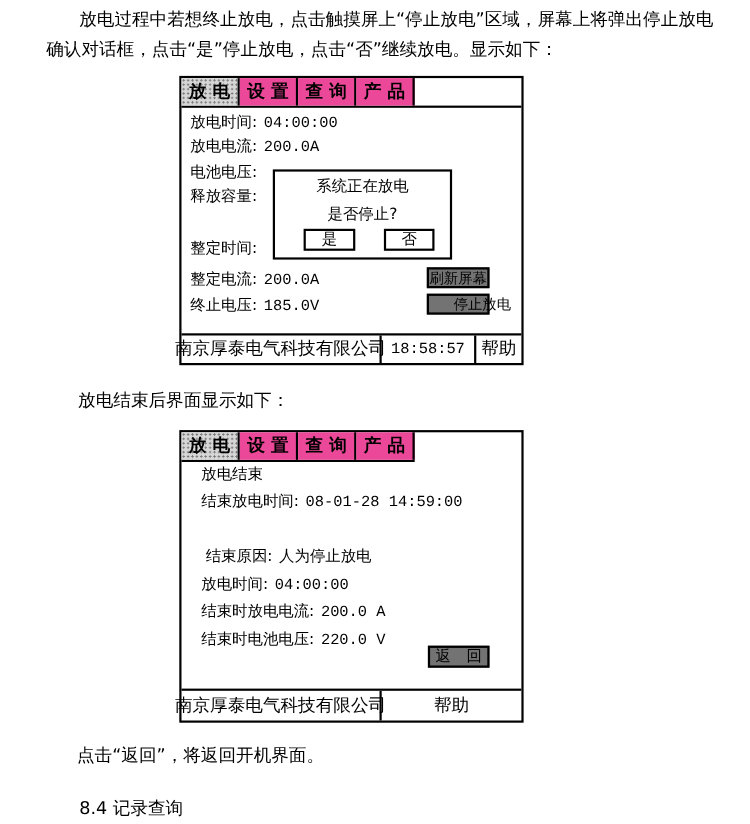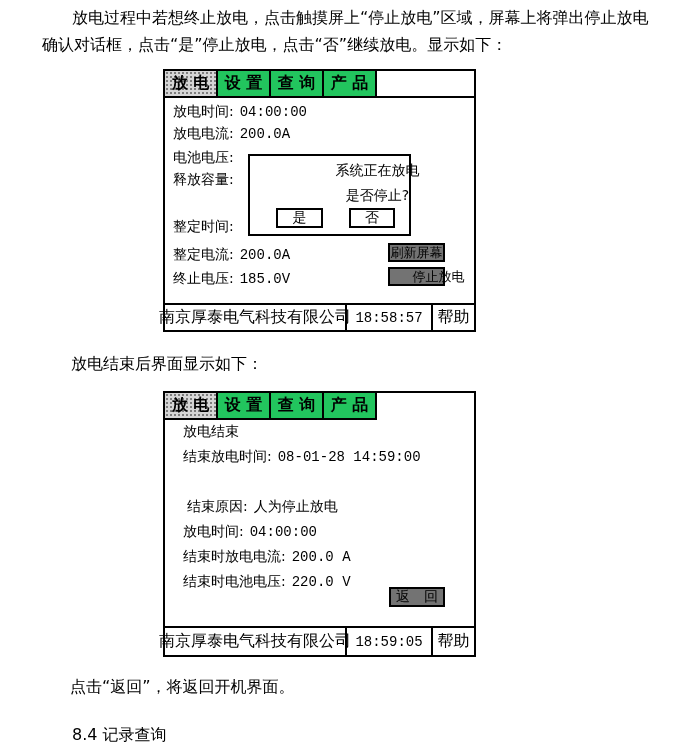--- a/index.html
+++ b/index.html
@@ -10,37 +10,37 @@
   
   .screen{position:absolute;width:313px;background:#fff;border:2px solid #000;box-sizing:border-box;}
   .screen1{left:163px;top:69px;height:263px;}
   .screen2{left:163px;top:391px;height:266px;}
 
   .tabrow{position:absolute;top:0;left:0;height:25px;display:flex;border-bottom:2px solid #000;}
   .tabrow.full{right:0;}
   .tabrow.partial{width:212px;}
   .tab{width:53px;box-sizing:border-box;border-right:2px solid #000;display:flex;
        align-items:center;justify-content:center;font-size:16px;font-weight:bold;
-       white-space:pre;background:#22c55e;cursor:default;}
+       white-space:pre;background:#ec4899;cursor:default;}
   .tab.selected{background-color:#d6d6d6;
        background-image:radial-gradient(circle,#7d7d7d 0.8px,transparent 0.9px);
        background-size:4px 4px;}
 
   .row{position:absolute;height:17px;line-height:17px;font-size:14px;white-space:nowrap;}
   .row .lbl{font-size:14px;}
   .row .val{font-family:"Liberation Mono","DejaVu Sans Mono",monospace;font-size:14px;margin-left:6px;}
   .row .val.cjk{font-family:"DejaVu Sans","Liberation Sans",sans-serif;}
 
   .pushbtn{position:absolute;box-sizing:border-box;border:2px solid #000;background:#737373;
        display:flex;align-items:center;justify-content:center;font-size:13px;
        white-space:pre;cursor:default;}
 
   .dialog{position:absolute;left:83px;top:83px;width:163px;height:82px;border:2px solid #000;
        background:#fff;box-sizing:border-box;z-index:2;}
-  .dlg-line{position:absolute;left:0;width:100%;text-align:center;font-size:14px;line-height:16px;padding-left:48px;}
+  .dlg-line{position:absolute;left:0;width:100%;text-align:center;font-size:14px;line-height:16px;}
   .dlg-l1{top:6px;}
   .dlg-l2{top:31px;}
   .dlg-btn{position:absolute;top:52px;height:20px;box-sizing:border-box;border:2px solid #000;
        background:#fff;display:flex;align-items:center;justify-content:center;font-size:14px;cursor:default;}
   .dlg-yes{left:26px;width:47px;}
   .dlg-no{left:99px;width:46px;}
 
   .sfooter{position:absolute;left:0;right:0;bottom:0;border-top:2px solid #000;display:flex;}
   .screen1 .sfooter{height:25px;}
   .screen2 .sfooter{height:27px;}
@@ -131,21 +131,20 @@
       <span class="lbl">结束时放电电流:</span><span class="val">200.0 A</span>
     </div>
     <div class="row" style="left:18px;top:180px;">
       <span class="lbl">结束时电池电压:</span><span class="val">220.0 V</span>
     </div>
 
     <div class="pushbtn" style="left:224px;top:194px;width:56px;height:20px;font-size:14px;">返　回</div>
 
     <div class="sfooter">
       <div class="fcell fcompany">南京厚泰电气科技有限公司</div>
-      <div class="fcell ftime">18:59:05</div>
       <div class="fcell fhelp">帮助</div>
     </div>
   </div>
 
   <p class="textline" style="left:70px;top:678px;">点击“返回”，将返回开机界面。</p>
 
   <p class="textline" style="left:72px;top:726px;">8.4 记录查询</p>
 
 </div>
 

